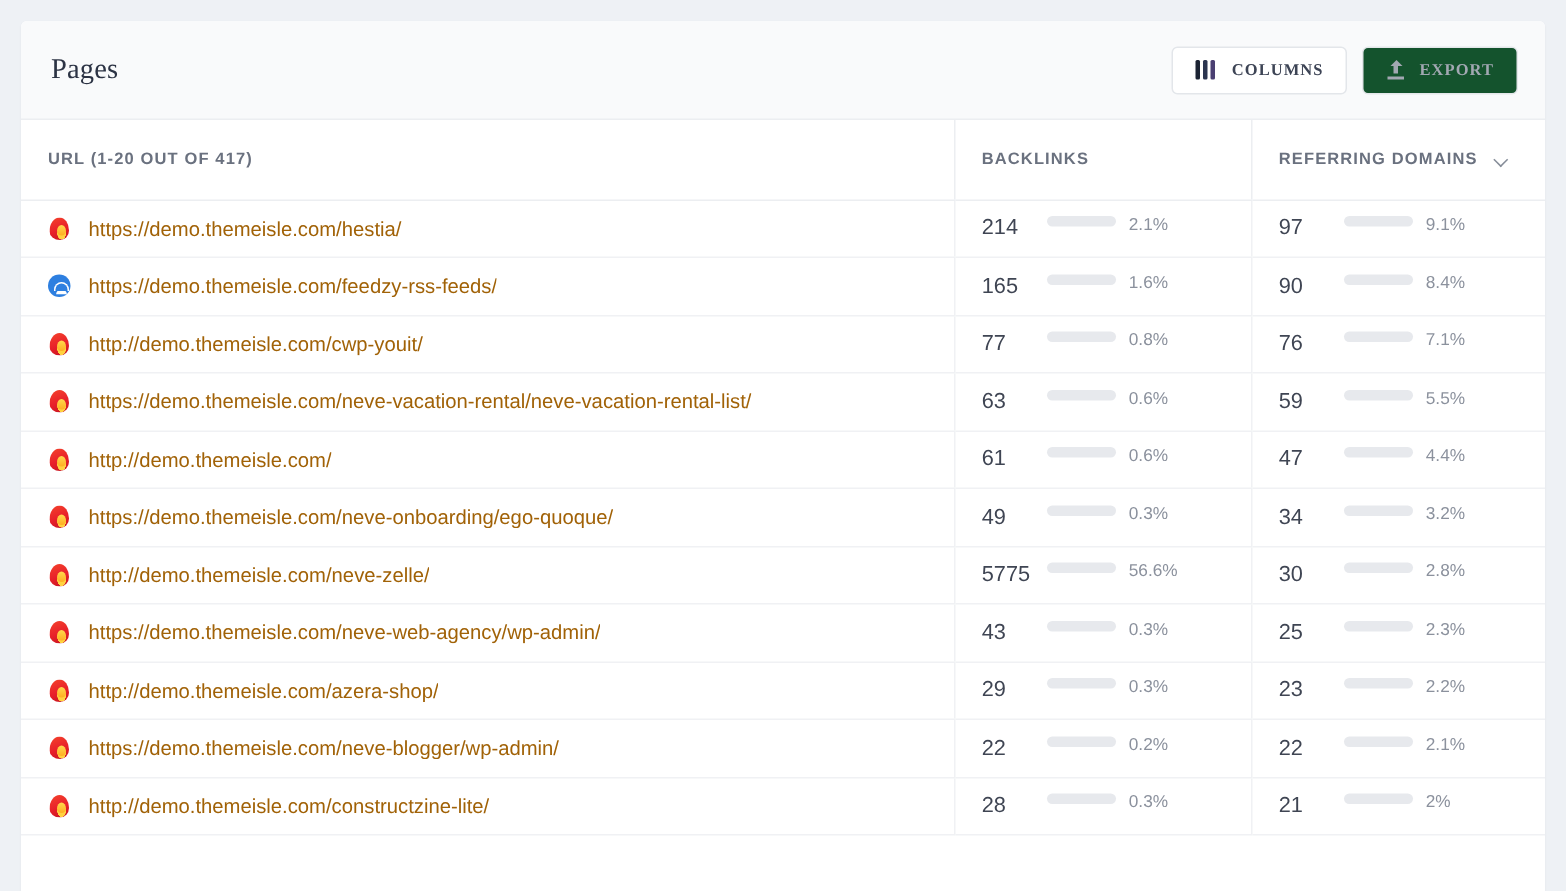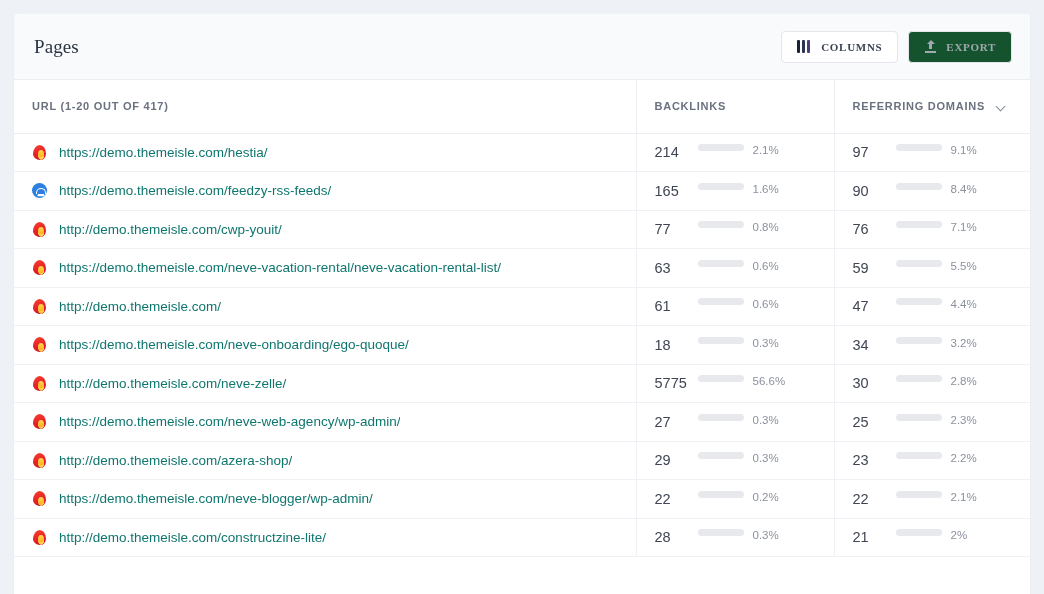--- a/index.html
+++ b/index.html
@@ -159,21 +159,21 @@
     content: ""; position: absolute; left: 3.5px; top: 4.5px;
     width: 8px; height: 5px;
     border: 1.4px solid #ffffff;
     border-bottom: none;
     border-radius: 8px 8px 0 0;
     box-shadow: 0 3.6px 0 -1.4px #ffffff;
   }
 
   .url-link {
     font-size: 13.5px;
-    color: #0f766e;
+    color: #a16207;
     text-decoration: none;
     white-space: nowrap;
     overflow: hidden;
     text-overflow: ellipsis;
     text-align: center;
   }
 
   
   .metric { display: flex; align-items: flex-start; gap: 9px; }
   .metric .num {
@@ -394,21 +394,21 @@
         <tr>
     <td>
       <div class="url-cell">
         <span class="fav fav-flame"></span>
         <a class="url-link" href="#">https://demo.themeisle.com/neve-onboarding/ego-quoque/</a>
       </div>
     </td>
     <td class="sep">
 
     <div class="metric">
-      <span class="num">18</span>
+      <span class="num">49</span>
       <span class="bar">
         <span class="fill" style="width:3%;background:#c7ccd4"></span>
       </span>
       <span class="pct">0.3%</span>
     </div>
     </td>
     <td class="sep">
 
     <div class="metric">
       <span class="num">34</span>
@@ -450,21 +450,21 @@
         <tr>
     <td>
       <div class="url-cell">
         <span class="fav fav-flame"></span>
         <a class="url-link" href="#">https://demo.themeisle.com/neve-web-agency/wp-admin/</a>
       </div>
     </td>
     <td class="sep">
 
     <div class="metric">
-      <span class="num">27</span>
+      <span class="num">43</span>
       <span class="bar">
         <span class="fill" style="width:3%;background:#c7ccd4"></span>
       </span>
       <span class="pct">0.3%</span>
     </div>
     </td>
     <td class="sep">
 
     <div class="metric">
       <span class="num">25</span>

